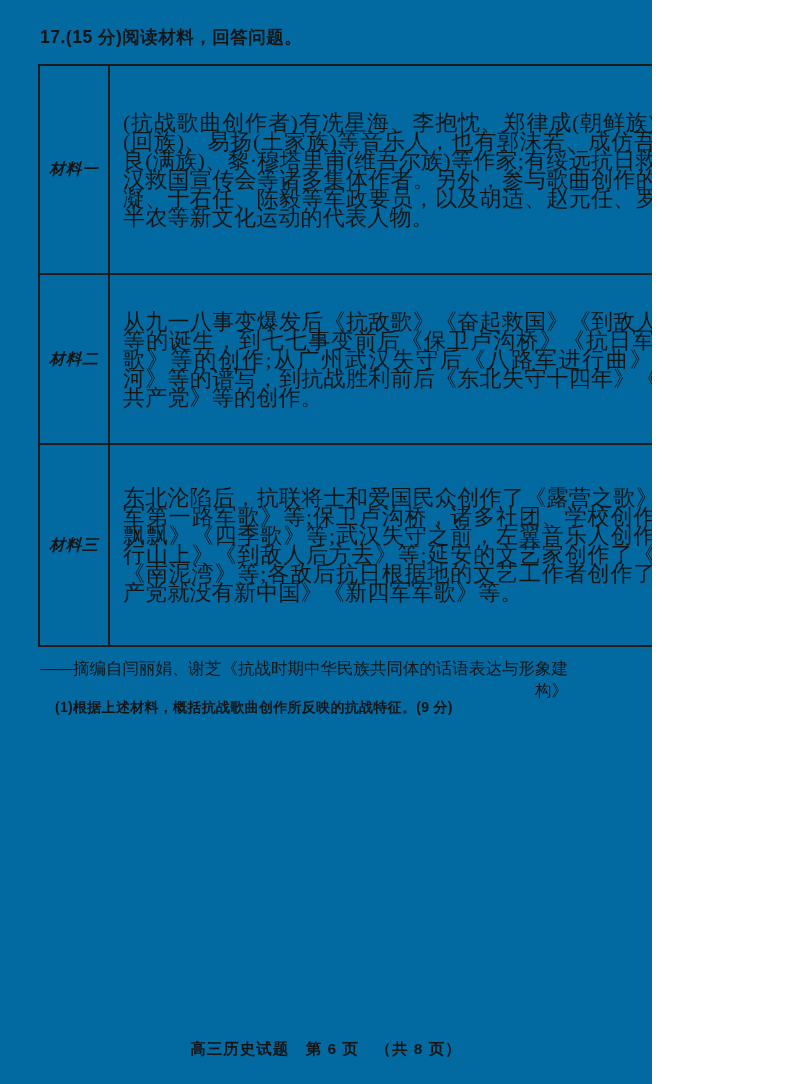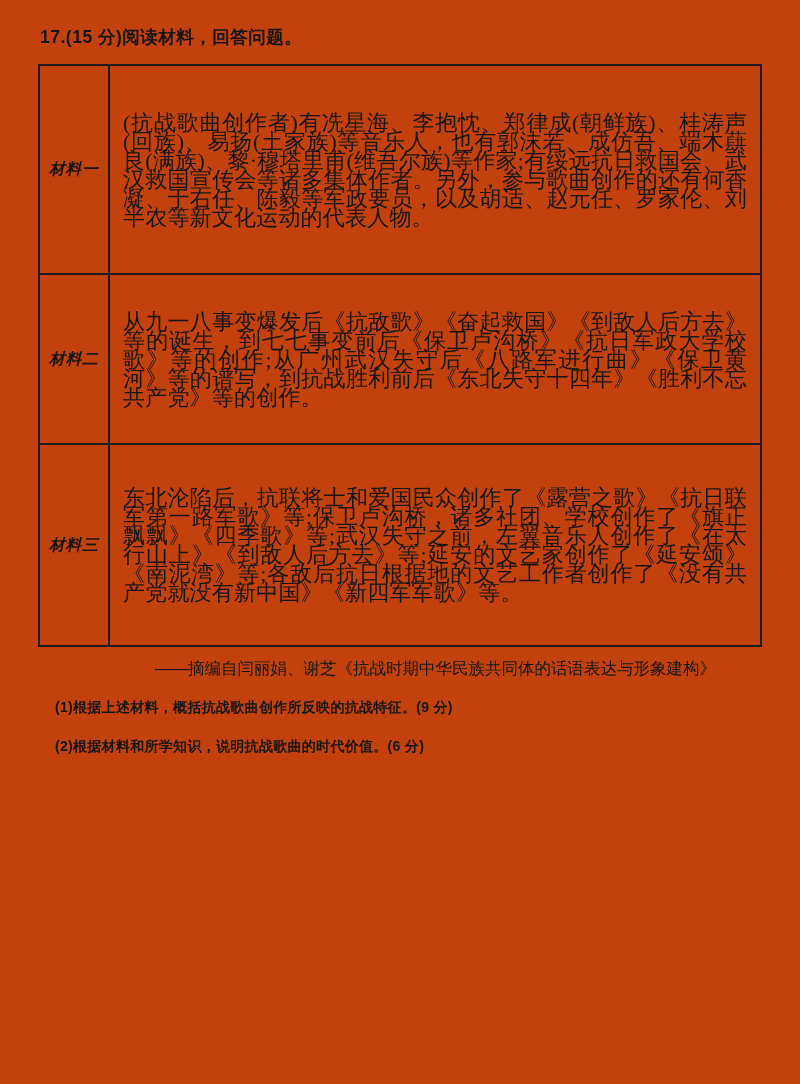--- a/index.html
+++ b/index.html
@@ -3,23 +3,23 @@
 <meta charset="utf-8">
 <style>
   * { margin: 0; padding: 0; box-sizing: border-box; }
   html, body { width: 800px; background: #ffffff; }
   body {
     font-family: "Liberation Serif", "DejaVu Serif", serif;
     color: #151515;
   }
   .page {
     position: relative;
-    width: 800px;
+    width: 652px;
     height: 1084px;
-    background: #c2410c;
+    background: #0369a1;
     overflow: hidden;
   }
   .question-header {
     position: absolute;
     left: 40px;
     top: 25px;
     font-size: 17.5px;
     font-weight: bold;
     letter-spacing: 0.5px;
     font-family: "Liberation Sans", "DejaVu Sans", sans-serif;
@@ -108,16 +108,16 @@
         <td class="label-cell">材料三</td>
         <td class="content-cell">东北沦陷后，抗联将士和爱国民众创作了《露营之歌》《抗日联军第一路军歌》等;保卫卢沟桥，诸多社团、学校创作了《旗正飘飘》《四季歌》等;武汉失守之前，左翼音乐人创作了《在太行山上》《到敌人后方去》等;延安的文艺家创作了《延安颂》《南泥湾》等;各敌后抗日根据地的文艺工作者创作了《没有共产党就没有新中国》《新四军军歌》等。</td>
       </tr>
     </tbody>
   </table>
 
   <div class="citation">——摘编自闫丽娟、谢芝《抗战时期中华民族共同体的话语表达与形象建构》</div>
 
   <div class="question q1">(1)根据上述材料，概括抗战歌曲创作所反映的抗战特征。(9 分)</div>
 
-  <div class="question q2">(2)根据材料和所学知识，说明抗战歌曲的时代价值。(6 分)</div>
 
+  <div class="footer">高三历史试题　第 6 页　（共 8 页）</div>
 
 </div>
 
 </body></html>

